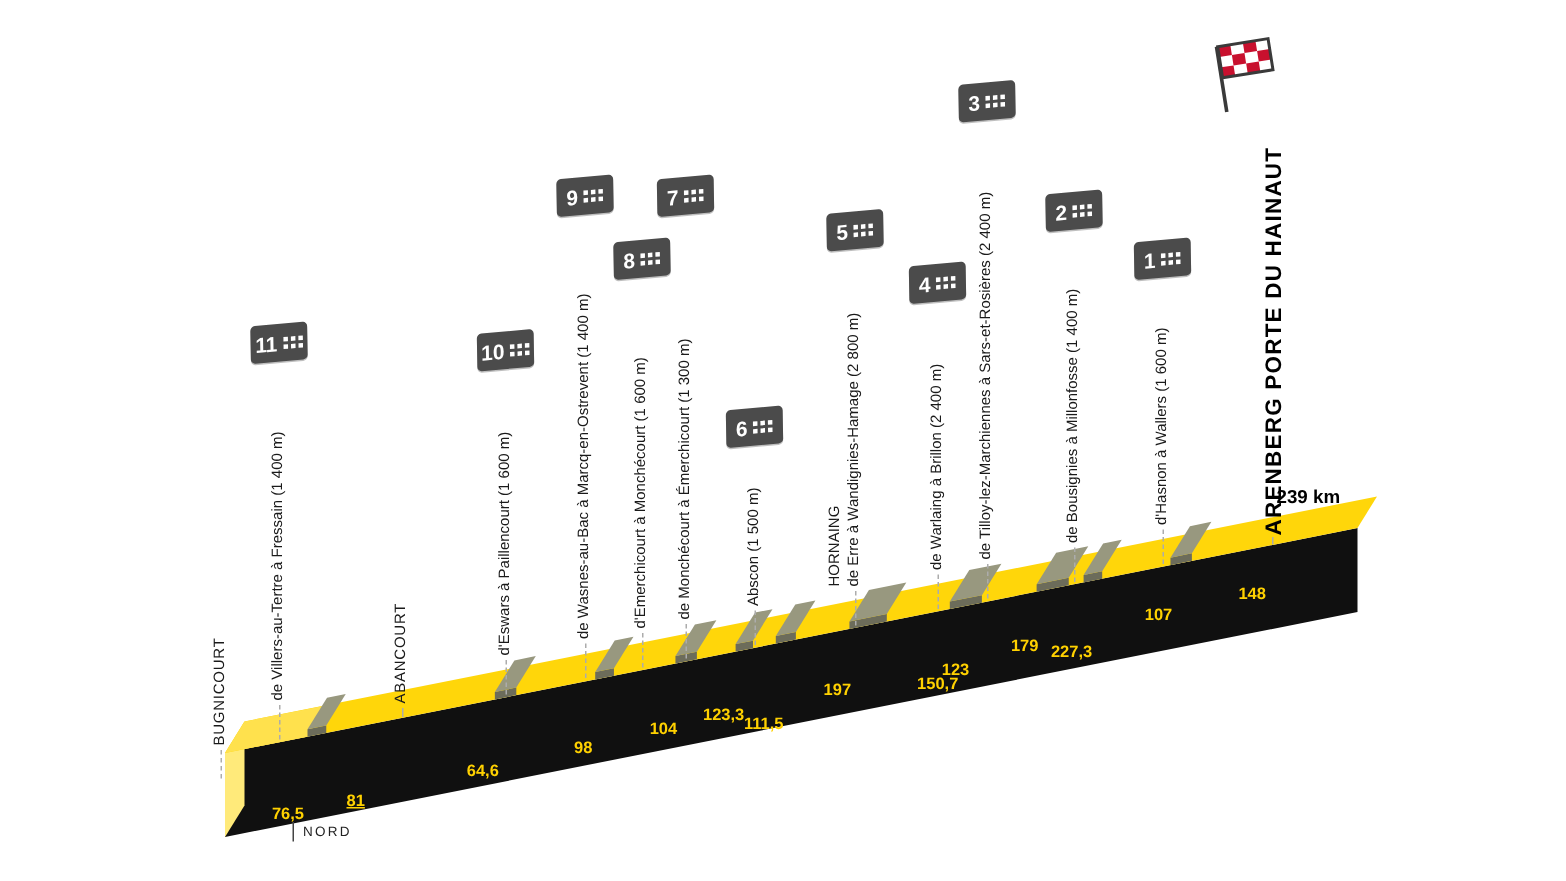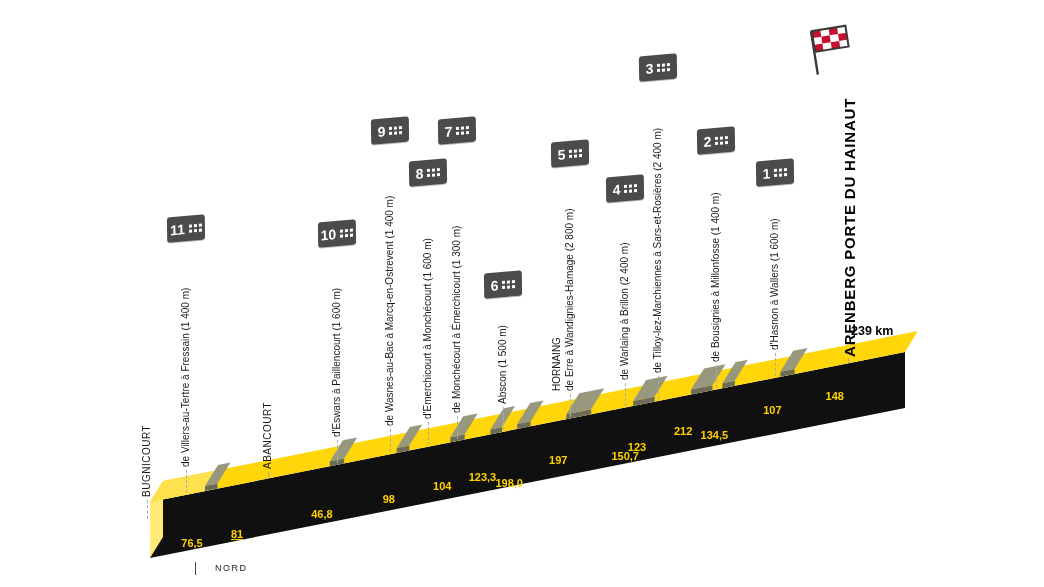--- a/index.html
+++ b/index.html
@@ -16,22 +16,22 @@
          display:flex;align-items:center;justify-content:center;gap:4px;
          transform:rotate(-5deg) skewX(-4deg);box-shadow:0 1px 0 rgba(0,0,0,.25);}
   .badge .num{color:var(--badge-text,#fff);font-weight:bold;font-size:14px;}
   .dots{display:grid;grid-template-columns:repeat(3,3px);grid-auto-rows:3px;gap:2px;}
   .dots i{display:block;width:3px;height:3px;background:var(--badge-text,#fff);}
   .leader{position:absolute;width:0;border-left:1px dashed var(--leader,#acacac);}
   .km{position:absolute;transform:translateX(-50%);font-size:11px;font-weight:bold;color:var(--km-text,#ffd100);}
   .finish-label{position:absolute;left:841px;top:357px;transform:rotate(-90deg);transform-origin:0 0;
                 white-space:nowrap;font-size:15px;font-weight:bold;letter-spacing:0.8px;color:#000;}
   .finish-km{position:absolute;left:851px;top:324px;font-size:12.5px;font-weight:bold;color:#000;}
-  .nord{position:absolute;left:195px;top:562px;font-size:9px;letter-spacing:1.5px;color:#222;
-        border-left:1.5px solid #444;padding-left:19px;line-height:13px;}
+  .nord{position:absolute;left:195px;top:548px;font-size:9px;letter-spacing:1.5px;color:#222;
+        border-left:1.5px solid #444;padding-left:6px;line-height:13px;}
   .flag{position:absolute;left:810px;top:24px;transform:rotate(-9deg);}
 </style>
 </head>
 <body>
 
 <div class="canvas">
 
   <svg id="road-svg" width="1044" height="587">
       <polygon points="150.0,502.0 905.0,352.0 905.0,408.0 150.0,558.0" fill="#101010"></polygon>
       <polygon points="150.0,502.0 163.0,481.0 163.0,537.0 150.0,558.0" fill="#FFEA7A"></polygon>
@@ -57,30 +57,30 @@
       <polygon points="691.1,389.5 712.5,385.2 725.5,364.2 704.1,368.5" fill="#98987F"></polygon>
       <polygon points="722.4,383.3 734.8,380.8 734.8,385.8 722.4,388.3" fill="#6C6C5A"></polygon>
       <polygon points="722.4,383.3 734.8,380.8 747.8,359.8 735.4,362.3" fill="#98987F"></polygon>
       <polygon points="780.3,371.8 794.6,368.9 794.6,373.9 780.3,376.8" fill="#6C6C5A"></polygon>
       <polygon points="780.3,371.8 794.6,368.9 807.6,347.9 793.3,350.8" fill="#98987F"></polygon>
     </svg>
 
   <div id="layer">
       <div class="km" style="left: 192px; top: 537px;">76,5</div>
       <div class="km" style="left: 237.14px; top: 527.728px; text-decoration: underline;">81</div>
-      <div class="km" style="left: 321.88px; top: 508.153px;">46,8</div>
+      <div class="km" style="left: 321.88px; top: 508.153px;">64,6</div>
       <div class="km" style="left: 388.78px; top: 492.699px;">98</div>
       <div class="km" style="left: 442.3px; top: 480.336px;">104</div>
       <div class="km" style="left: 482.44px; top: 471.063px;">123,3</div>
-      <div class="km" style="left: 509.2px; top: 476.882px;">198,0</div>
+      <div class="km" style="left: 509.2px; top: 476.882px;">111,5</div>
       <div class="km" style="left: 558.26px; top: 453.549px;">197</div>
       <div class="km" style="left: 637px; top: 441.186px;">123</div>
       <div class="km" style="left: 625.16px; top: 450.095px;">150,7</div>
-      <div class="km" style="left: 683.14px; top: 424.702px;">212</div>
-      <div class="km" style="left: 714.36px; top: 429.49px;">134,5</div>
+      <div class="km" style="left: 683.14px; top: 424.702px;">179</div>
+      <div class="km" style="left: 714.36px; top: 429.49px;">227,3</div>
       <div class="km" style="left: 772.34px; top: 404.096px;">107</div>
       <div class="km" style="left: 834.78px; top: 389.673px;">148</div>
       <div class="vlabel" style="left: 180px; top: 466.848px;">
         <div>de Villers-au-Tertre à Fressain (1 400 m)</div>
       </div>
       <div class="leader" style="left: 186px; top: 469.848px; height: 23px;"></div>
       <div class="badge" style="left: 167px; top: 215.5px;">
         <span class="num">11</span>
         <span class="dots">
           <i></i>

